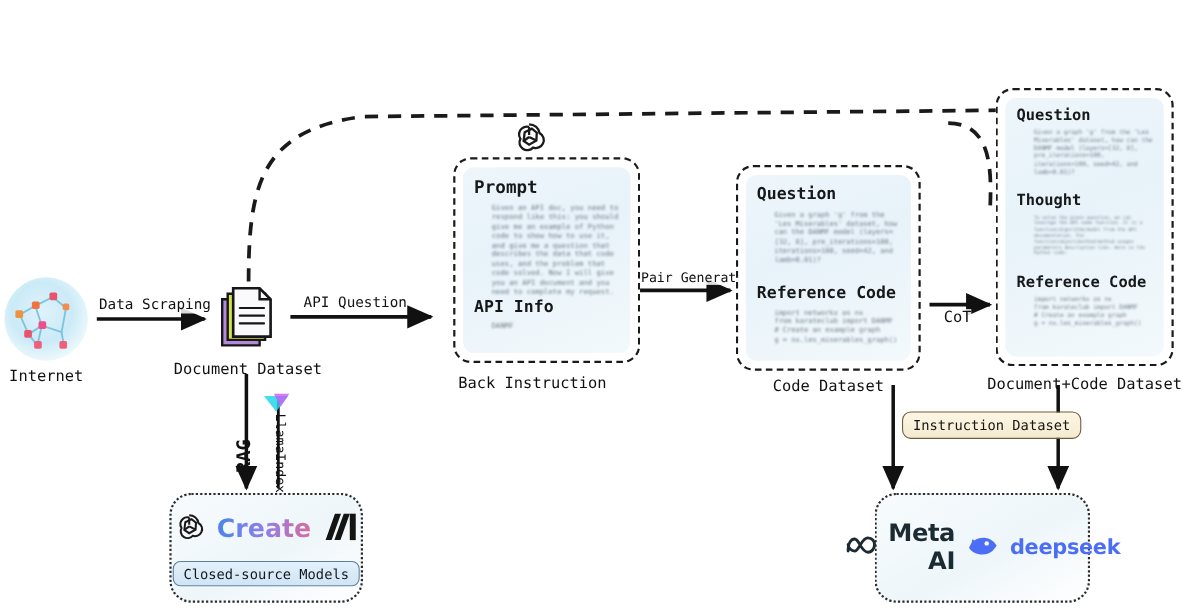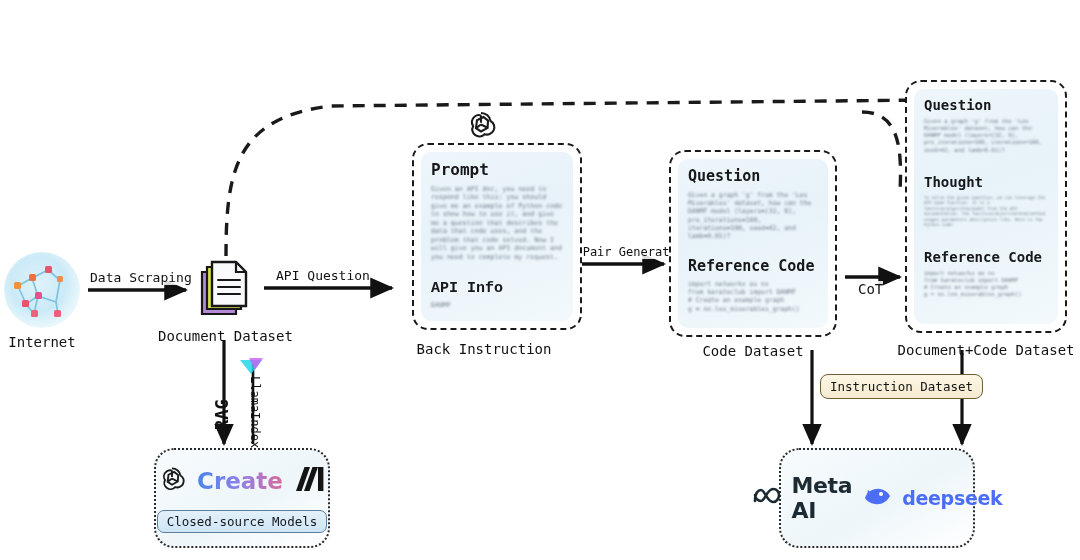--- a/index.html
+++ b/index.html
@@ -80,20 +80,21 @@
     font-family: "DejaVu Sans Mono", monospace;
     font-weight: bold; color: #16181a;
     letter-spacing: 0px;
   }
   .blurtext {
     font-family: "DejaVu Sans Mono", monospace;
     color: #6e7c88;
     filter: blur(0.9px);
     line-height: 1.28;
     word-break: break-word;
+    margin-left: 16px;
   }
 
   
   #card-prompt { left: 412px; top: 143px; width: 170px; height: 187px; }
   #card-prompt .sec-title { font-size: 16px; }
   #card-prompt .blurtext { font-size: 6.6px; }
   #card-prompt .sec-title.api { font-size: 15px; }
 
   
   #card-qa { left: 669px; top: 150px; width: 168px; height: 187px; }
@@ -118,21 +119,21 @@
   .model-panel {
     position: absolute;
     border: 2px dotted #2b2b2b;
     border-radius: 20px;
     background: linear-gradient(150deg,#f7fbfd 0%, #eef6fa 55%, #ffffff 100%);
     display: flex; flex-direction: column;
     align-items: center; justify-content: center;
     gap: 12px;
   }
   #panel-closed { left: 154px; top: 448px; width: 176px; height: 100px; }
-  #panel-open   { left: 779px; top: 448px; width: 196px; height: 100px; }
+  #panel-open   { left: 795px; top: 448px; width: 196px; height: 100px; text-align: right; }
   .logo-row { display: flex; align-items: center; gap: 10px; }
 
   .pill {
     font-family: "DejaVu Sans Mono", monospace;
     font-size: 12.5px; color: #14181c;
     border: 1.6px solid #5d7f9c;
     border-radius: 7px;
     padding: 3px 9px;
     background: linear-gradient(180deg,#e3f1fb 0%, #cfe5f5 100%);
     white-space: nowrap;
@@ -265,21 +266,21 @@
         <path d="M13,12.2 L19.5,9 L24,12.6 L23.6,19.8 L17,23.5 L12,20.2 Z"></path>
         <path d="M17,7.4 L17,14.8 M23.6,19.8 L17,16.5 M12,20.2 L17,16.5"></path>
       </g>
     </svg>
   </div>
 
   <div class="card" id="card-prompt">
     <div class="card-inner">
       <div class="sec-title">Prompt</div>
       <div class="blurtext" style="margin-top:6px; height:85px;">Given an API doc, you need to respond like this: you should give me an example of Python code to show how to use it, and give me a question that describes the data that code uses, and the problem that code solved. Now I will give you an API document and you need to complete my request.</div>
-      <div class="sec-title api" style="margin-top:10px;font-family:Liberation Mono, monospace;">API Info</div>
+      <div class="sec-title api" style="">API Info</div>
       <div class="blurtext" style="margin-top:4px;">DANMF</div>
     </div>
   </div>
   <div class="caption-under" id="cap-back-instruction">Back Instruction</div>
 
   <div class="card" id="card-qa">
     <div class="card-inner">
       <div class="sec-title">Question</div>
       <div class="blurtext" style="margin-top:6px; height:54px;">Given a graph 'g' from the 'Les Miserables' dataset, how can the DANMF model (layers=[32, 8], pre_iterations=100, iterations=100, seed=42, and lamb=0.01)?</div>
       <div class="sec-title" style="margin-top:12px;">Reference Code</div>

